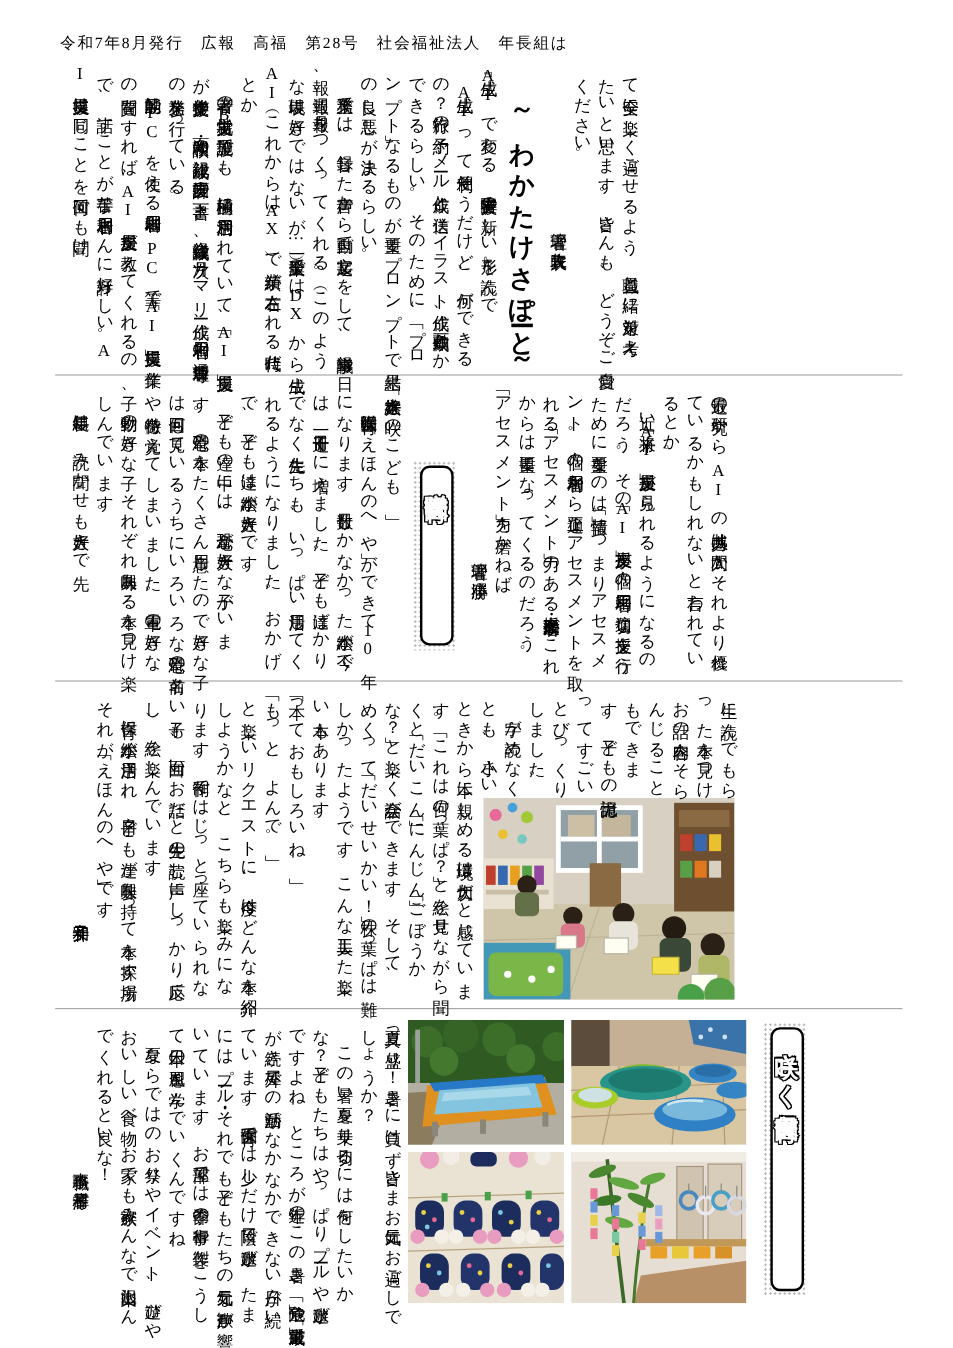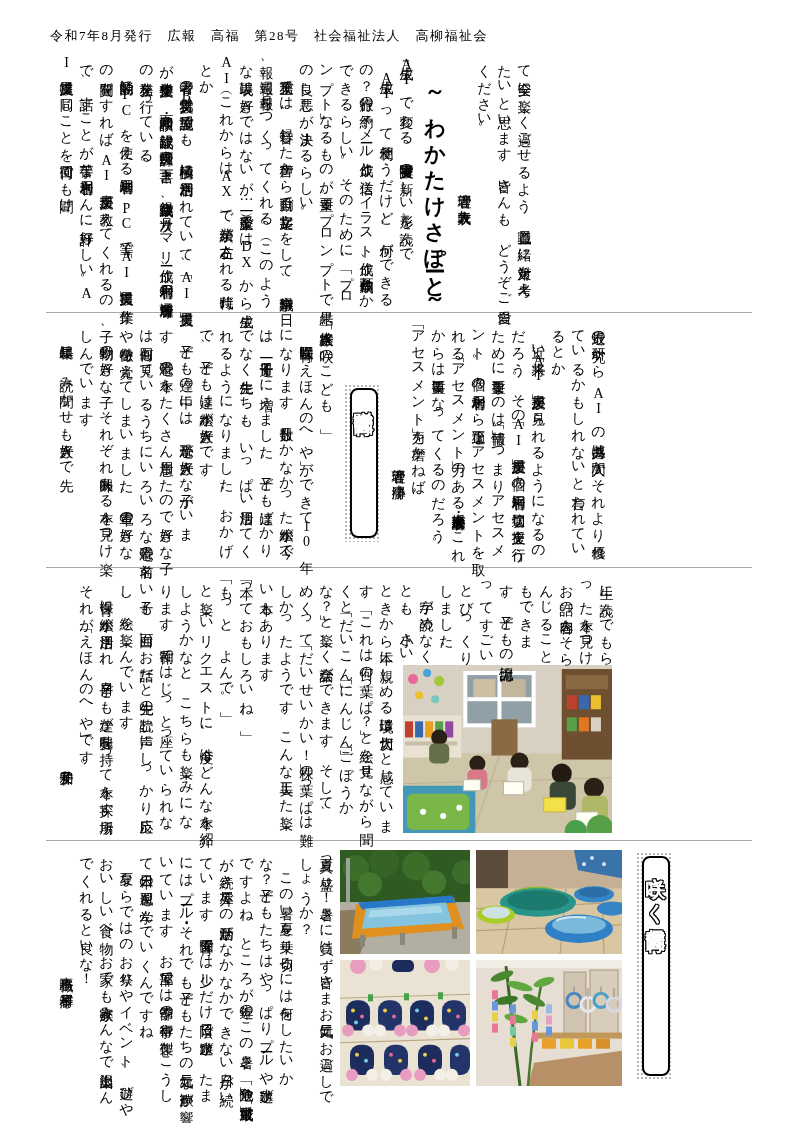--- a/index.html
+++ b/index.html
@@ -61,21 +61,21 @@
     writing-mode:horizontal-tb;
     width:288px;height:238px;margin:2px 2px 0 4px;
     display:grid;grid-template-columns:130px 146px;grid-template-rows:104px 126px;
     gap:6px;
   }
   .photo-grid svg,.photo-reading svg{display:block;width:100%;height:100%;}
 </style>
 </head>
 <body>
 
-<div class="header-line">令和7年8月発行　広報　高福　第28号　社会福祉法人　高柳福祉会</div>
+<div class="header-line">令和7年8月発行　広報　高福　第28号　社会福祉法人　年長組は</div>
 
 <div class="band b1">
   <p>て安全に楽しく過ごせるよう、職員と一緒に対策を考えたいと思います。皆さんも、どうぞご自愛ください。</p>
   <p class="sig sig-yabuki">管理者　矢吹真衣</p>
   <p class="title-v">～わかたけさぽーと～</p>
   <p>『生成AIで変わる　障害者支援の新しい形』を読んで</p>
   <p>　生成AIって便利そうだけど、何ができるの？旅行の予約、メール作成と送信、イラスト作成、動画作成とかできるらしい。そのために、「プロンプト」なるものが重要。プロンプトで結果の良し悪しが決まるらしい。</p>
   <p>　業務上では、録音した音声から自動で文字起しをして、議事録や日報、週報、月報をつくってくれる。（このような表現は好きではないが…）一般企業ではDXから生成AI（これからはAX）で業績が左右される時代だとか。</p>
   <p>　著者の就労支援B型施設でも、積極的に利活用されていて、「AI支援員」が作業支援や、面談・相談の記録作成、支援計画の下書き、会議録作成、月次サマリー作成、利用者の通所管理等の業務を行っている。</p>
   <p>　能動的にPCを使える利用者は、PC等で「AI支援員」に作業の質問をすれば、AI支援員が教えてくれるので、話すことが苦手な利用者さんに好評らしい。AI支援員は同じことを何回でも聞け、</p>

